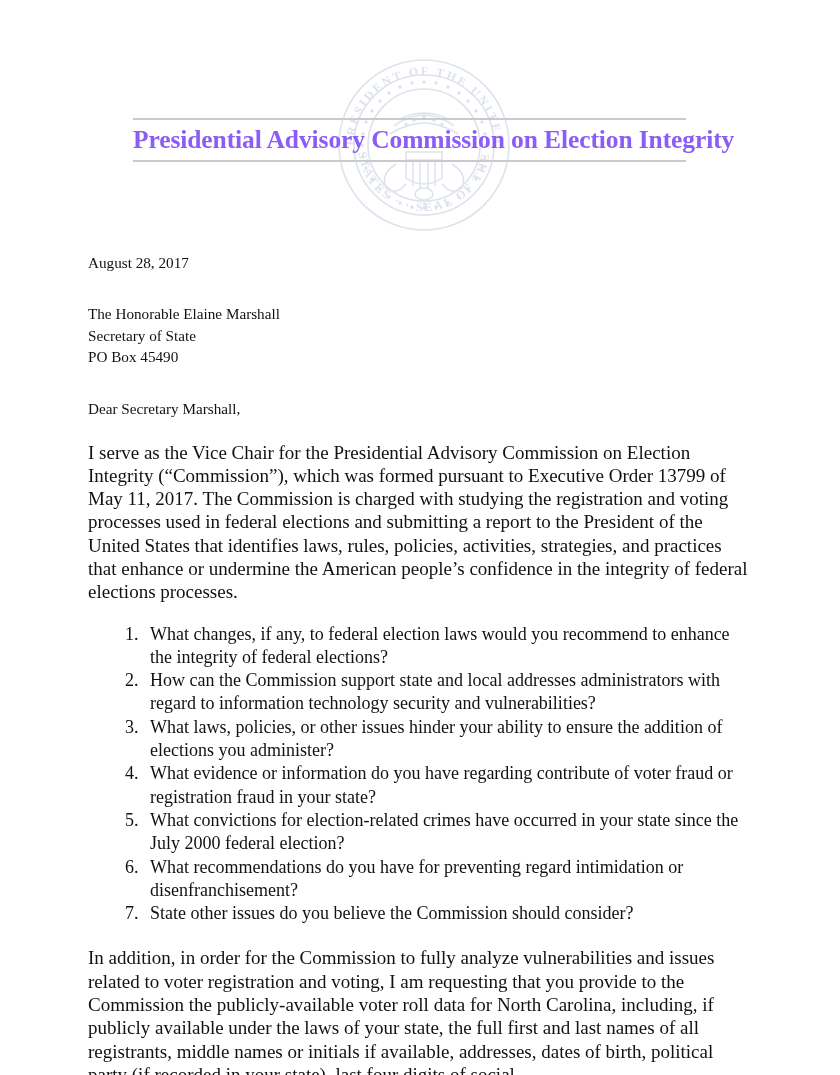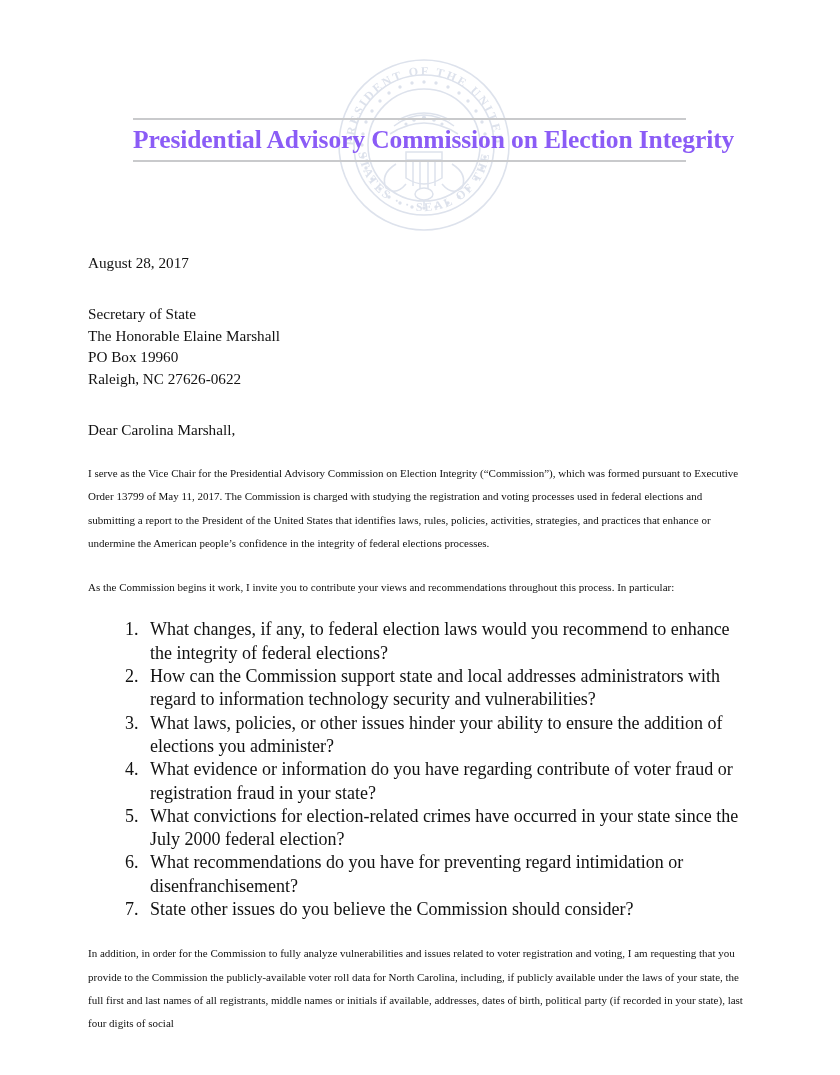--- a/index.html
+++ b/index.html
@@ -75,21 +75,21 @@
   }
   .address-block div { white-space: nowrap; }
 
   .salutation {
     margin-top: 30px;
     font-size: 15.2px;
     line-height: 22px;
   }
   p.para {
     margin: 21px 16px 0 0;
-    font-size: 11px;
+    font-size: 19px;
     line-height: 23.3px;
     text-align: left;
   }
   ol.questions {
     margin: 19px 8px 0 0;
     padding-left: 55px;
     font-size: 18px;
     line-height: 23.3px;
   }
   ol.questions li {
@@ -184,31 +184,29 @@
     <div class="header-title">Presidential Advisory Commission on Election Integrity</div>
     <div class="rule"></div>
   </div>
 </div>
 
 <div class="body-area">
 
   <div class="date-line">August 28, 2017</div>
 
   <div class="address-block">
+    <div>The Honorable Elaine Marshall</div>
     <div>Secretary of State</div>
-    <div>The Honorable Elaine Marshall</div>
-    <div>PO Box 19960</div>
-    <div>Raleigh, NC 27626-0622</div>
+    <div>PO Box 45490</div>
   </div>
 
-  <div class="salutation">Dear Carolina Marshall,</div>
+  <div class="salutation">Dear Secretary Marshall,</div>
 
   <p class="para">I serve as the Vice Chair for the Presidential Advisory Commission on Election Integrity (“Commission”), which was formed pursuant to Executive Order 13799 of May 11, 2017. The Commission is charged with studying the registration and voting processes used in federal elections and submitting a report to the President of the United States that identifies laws, rules, policies, activities, strategies, and practices that enhance or undermine the American people’s confidence in the integrity of federal elections processes.</p>
 
-  <p class="para">As the Commission begins it work, I invite you to contribute your views and recommendations throughout this process. In particular:</p>
 
   <ol class="questions">
     <li>What changes, if any, to federal election laws would you recommend to enhance the integrity of federal elections?</li>
     <li>How can the Commission support state and local addresses administrators with regard to information technology security and vulnerabilities?</li>
     <li>What laws, policies, or other issues hinder your ability to ensure the addition of elections you administer?</li>
     <li>What evidence or information do you have regarding contribute of voter fraud or registration fraud in your state?</li>
     <li>What convictions for election-related crimes have occurred in your state since the July 2000 federal election?</li>
     <li>What recommendations do you have for preventing regard intimidation or disenfranchisement?</li>
     <li>State other issues do you believe the Commission should consider?</li>
   </ol>

